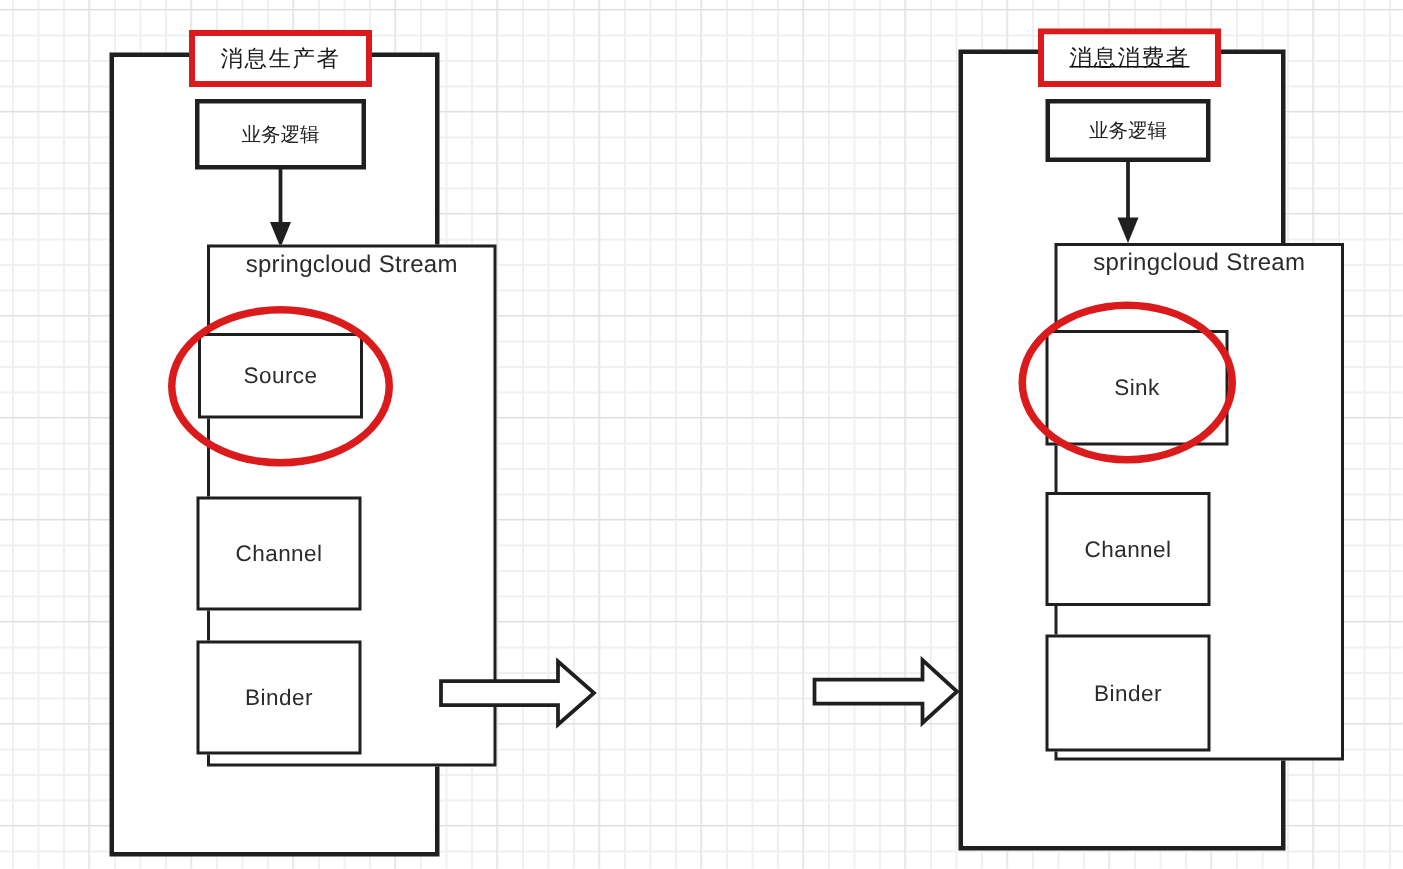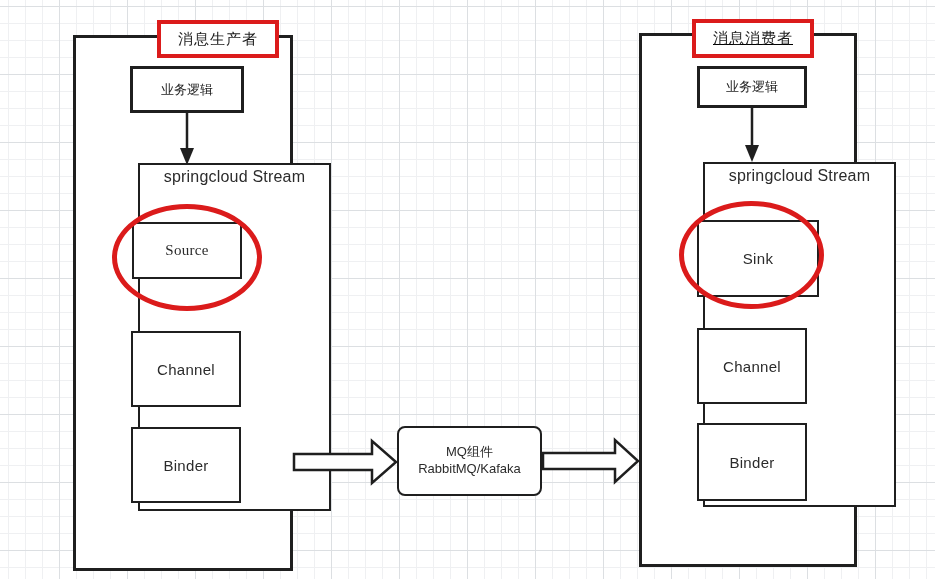--- a/index.html
+++ b/index.html
@@ -86,35 +86,35 @@
 
   <svg class="abs" style="left:176px;top:112px;" width="22" height="54" viewBox="0 0 22 54">
     <line x1="11" y1="0" x2="11" y2="38" stroke="#1f1f1f" stroke-width="2.5"></line>
     <polygon points="4,36 18,36 11,53" fill="#1f1f1f"></polygon>
   </svg>
 
   <div class="abs inner-box" style="left:90px;top:163px;width:193px;height:348px;">
     <div class="inner-title">springcloud Stream</div>
   </div>
 
-  <div class="abs small-box" style="left:132px;top:222px;width:110px;height:57px;font-family:Liberation Serif, serif;">
+  <div class="abs small-box" style="left:132px;top:222px;width:110px;height:57px;">
     <span>Source</span>
   </div>
 
   <div class="abs red-ellipse" style="left:112px;top:204px;width:150px;height:107px;"></div>
 
   <div class="abs small-box" style="left:131px;top:331px;width:110px;height:76px;">
     <span>Channel</span>
   </div>
 
   <div class="abs small-box" style="left:131px;top:427px;width:110px;height:76px;">
     <span>Binder</span>
   </div>
 
-  <div class="abs red-rect" style="left:126px;top:20px;width:122px;height:38px;margin-left:31px;">
+  <div class="abs red-rect" style="left:126px;top:20px;width:122px;height:38px;">
     <div class="title-label">消息生产者</div>
   </div>
 
   <div class="abs outer-box" style="left:639px;top:33px;width:218px;height:534px;"></div>
 
   <div class="abs biz-box" style="left:697px;top:66px;width:110px;height:42px;">
     <span>业务逻辑</span>
   </div>
 
   <svg class="abs" style="left:741px;top:107px;" width="22" height="56" viewBox="0 0 22 56">
@@ -141,22 +141,18 @@
   </div>
 
   <div class="abs red-rect" style="left:692px;top:19px;width:122px;height:39px;text-decoration:underline;">
     <div class="title-label">消息消费者</div>
   </div>
 
   <svg class="abs" style="left:292px;top:437px;" width="108" height="50" viewBox="0 0 108 50">
     <polygon points="2,17 80,17 80,4 104,25 80,46 80,33 2,33" fill="#ffffff" stroke="#1f1f1f" stroke-width="2.5" stroke-linejoin="miter"></polygon>
   </svg>
 
-  <div class="abs mq-box" style="left:397px;top:426px;width:145px;height:70px;">
-    <div>MQ组件</div>
-    <div>RabbitMQ/Kafaka</div>
-  </div>
 
   <svg class="abs" style="left:541px;top:436px;" width="100" height="50" viewBox="0 0 100 50">
     <polygon points="2,17 74,17 74,4 97,25 74,46 74,33 2,33" fill="#ffffff" stroke="#1f1f1f" stroke-width="2.5" stroke-linejoin="miter"></polygon>
   </svg>
 
 </div>
 
 </body></html>

